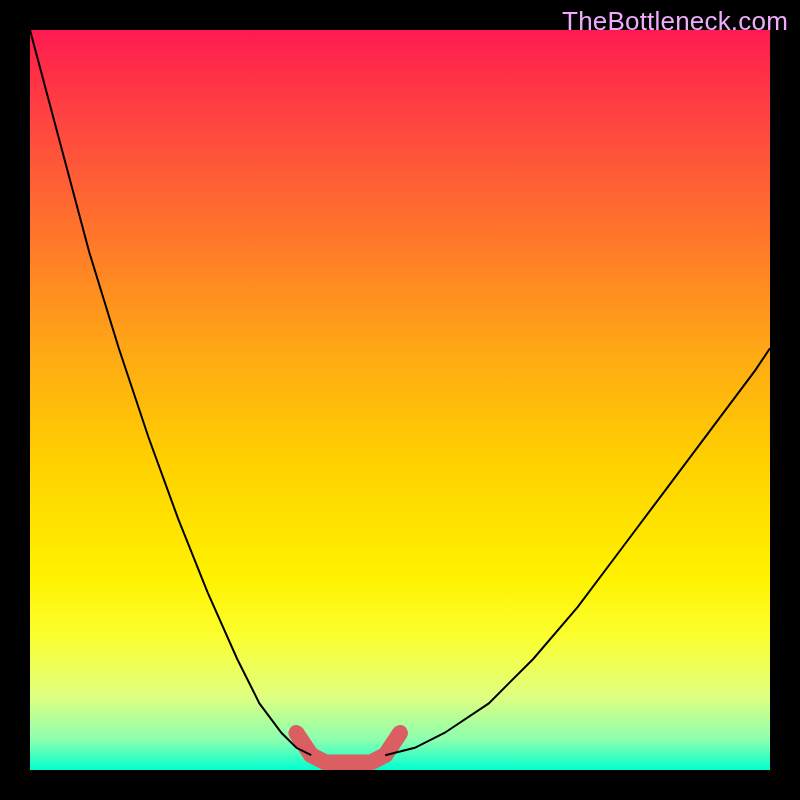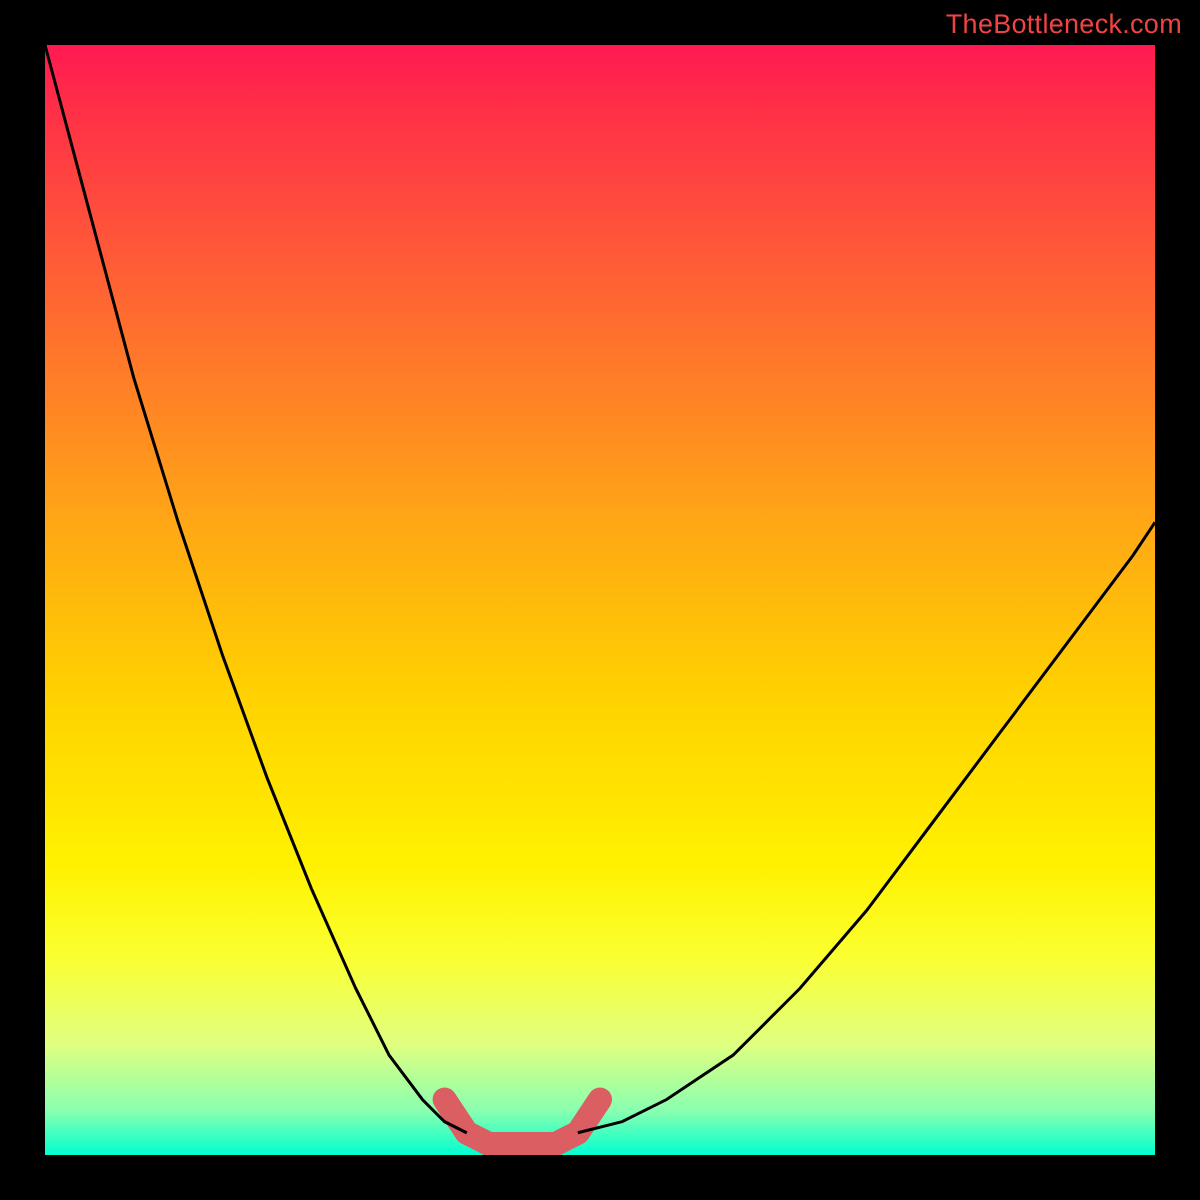--- a/index.html
+++ b/index.html
@@ -37,22 +37,22 @@
       #e0ff80 90%,
       #8affb0 96%,
       #00ffd0 100%
     );
   }
   .watermark {
     position: absolute;
     top: 6px;
     right: 12px;
     font-family: Arial, Helvetica, sans-serif;
-    font-size: 18px;
-    color: #ef4444;
+    font-size: 26px;
+    color: #f0abfc;
     font-weight: 500;
     letter-spacing: 0.2px;
     z-index: 10;
   }
   svg.curves {
     position: absolute;
     left: 0;
     top: 0;
     width: 740px;
     height: 740px;

